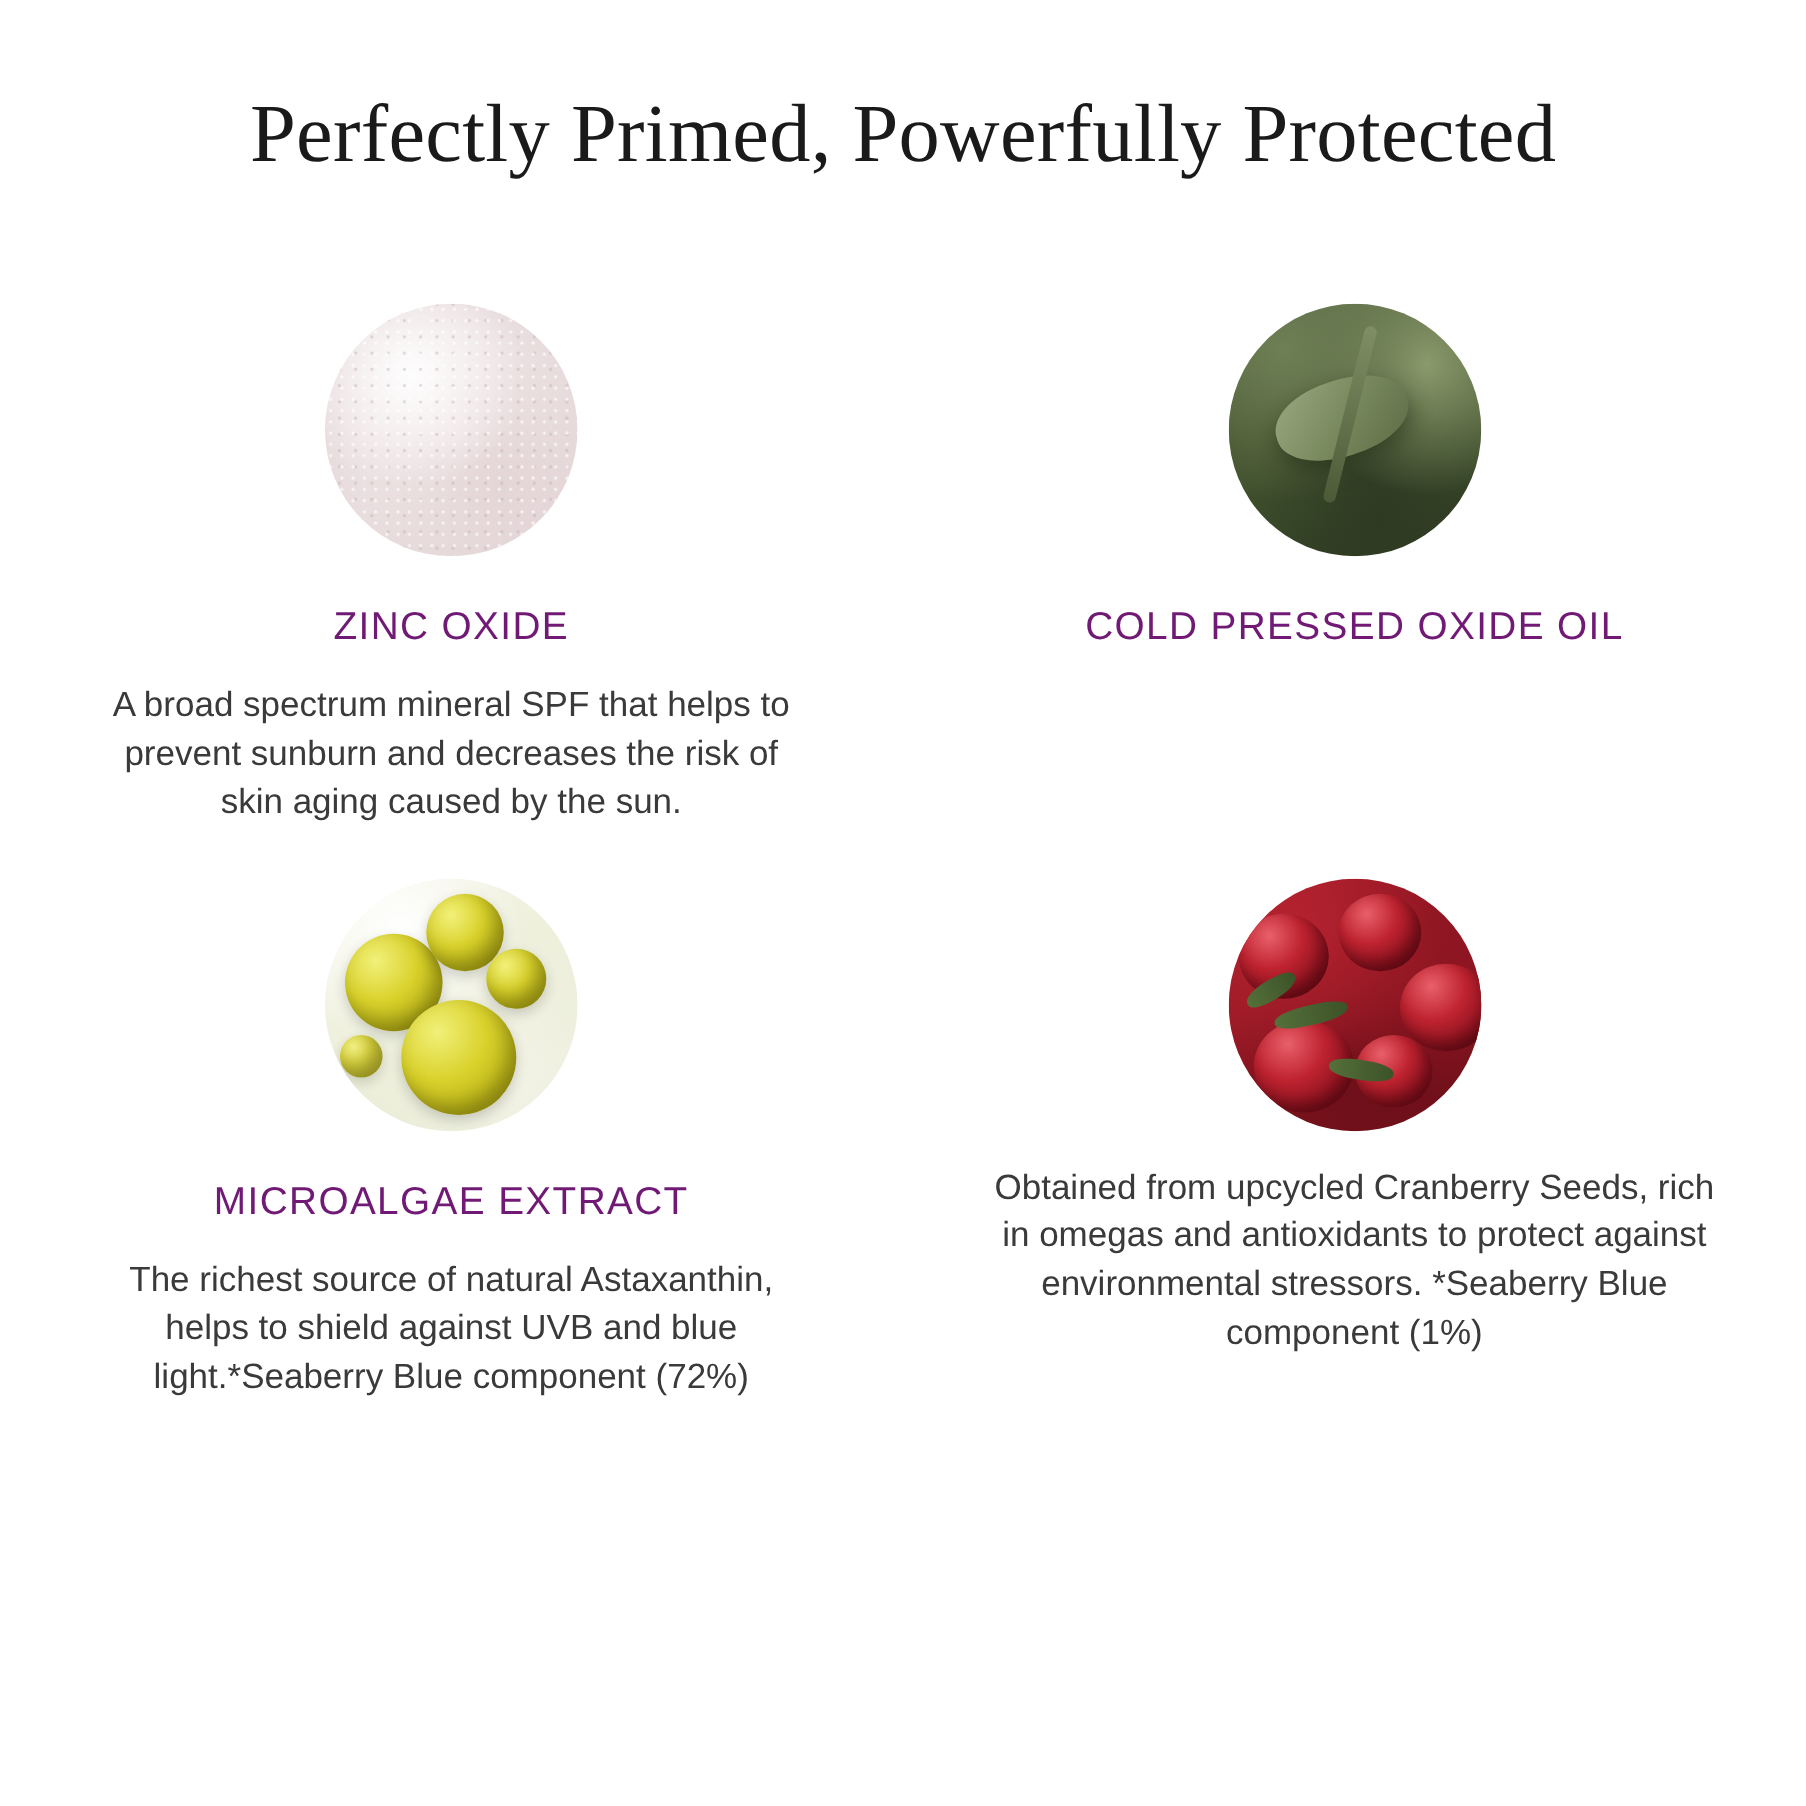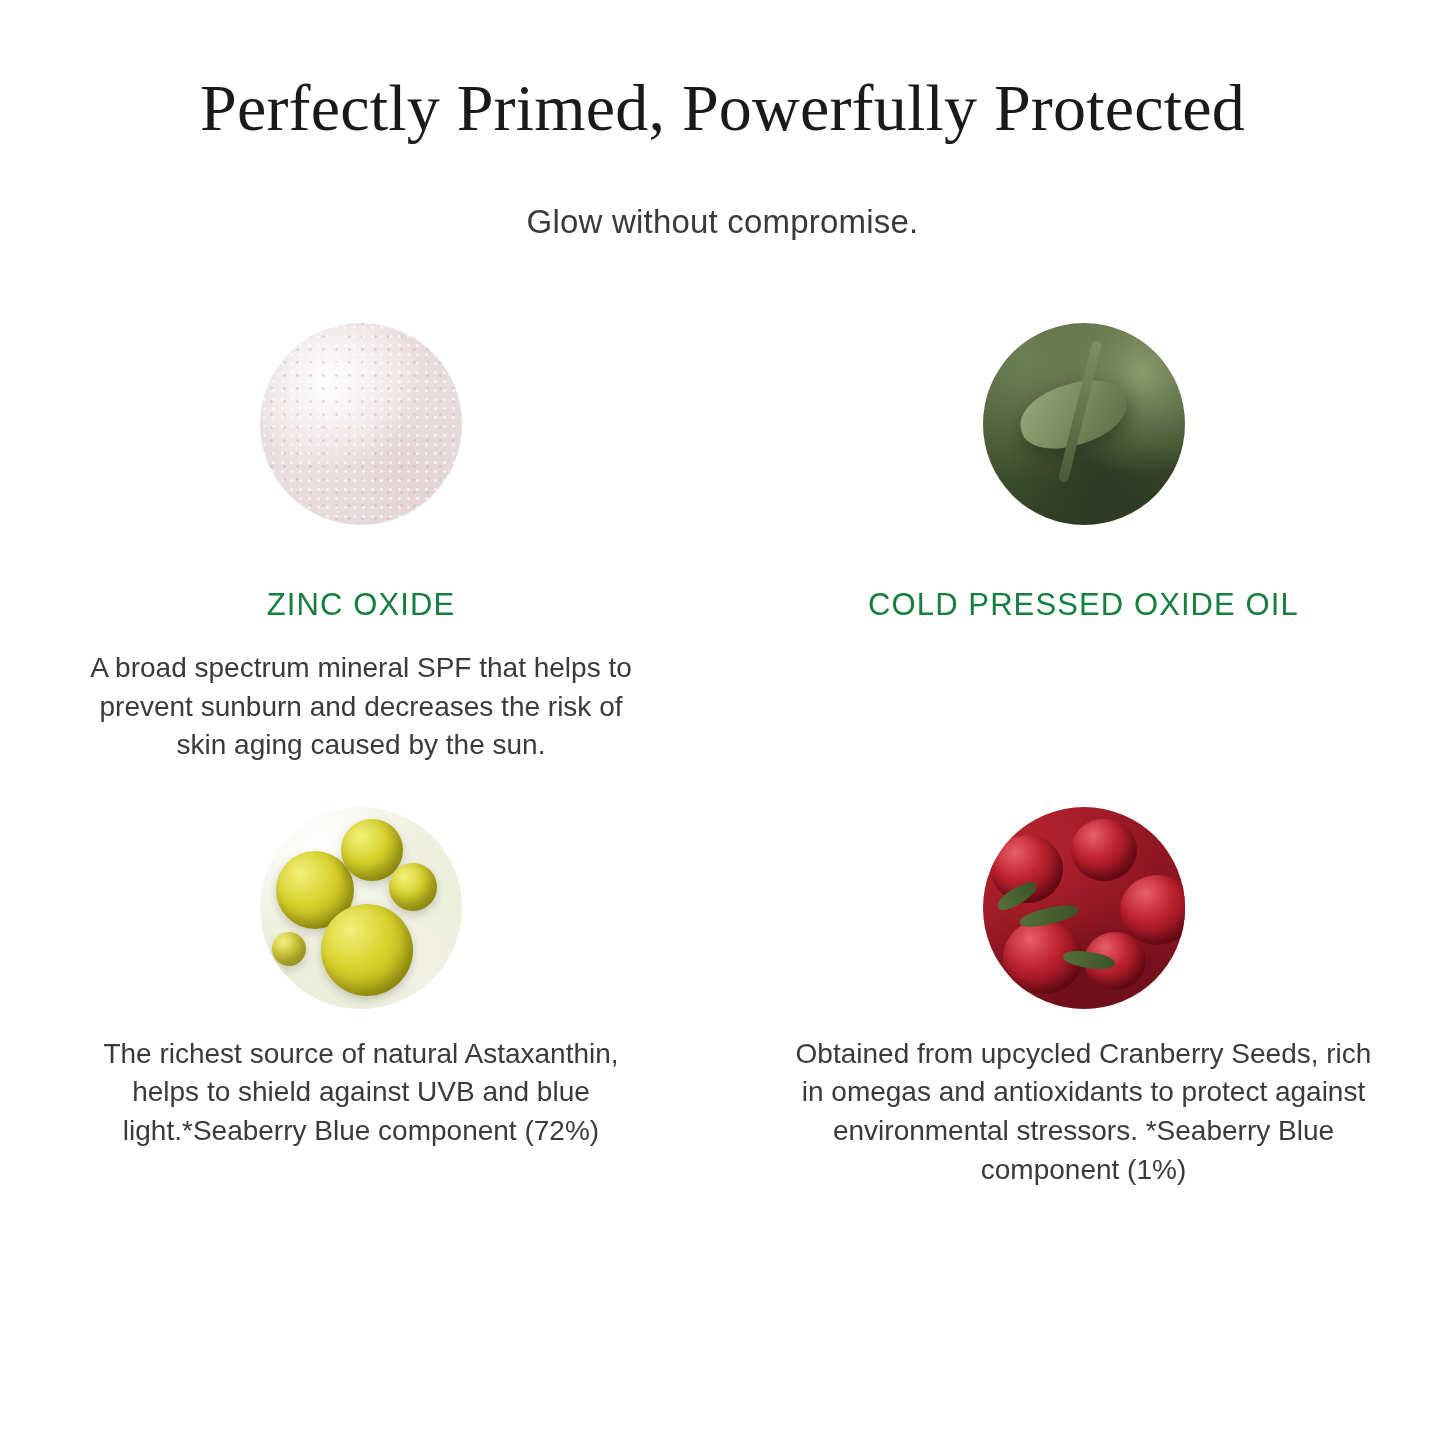--- a/index.html
+++ b/index.html
@@ -171,43 +171,42 @@
   }
   .leaf.l1 { left: 18%; top: 50%; }
   .leaf.l2 { left: 40%; top: 72%; transform: rotate(10deg); width: 52px; }
   .leaf.l3 { left: 6%;  top: 40%; transform: rotate(-30deg); width: 44px; }
 
   
   .ing-name {
     font-family: "Liberation Sans", sans-serif;
     font-size: 31px;
     letter-spacing: 1.1px;
-    color: #15803d;
-    text-align: center;
-    margin-top: 62px;
+    color: #701a75;
+    text-align: center;
+    margin-top: 38px;
   }
   .ing-desc {
     font-family: "Liberation Sans", sans-serif;
     font-size: 28px;
     line-height: 1.38;
     color: #3a3a3a;
     text-align: center;
     margin-top: 26px;
     max-width: 600px;
   }
   .cell.left .ing-desc { max-width: 560px; }
   .cell.right .ing-desc { max-width: 600px; }
 </style>
 </head>
 <body>
 
 <div class="page">
 
   <h1 class="headline">Perfectly Primed, Powerfully Protected</h1>
-  <p class="subhead">Glow without compromise.</p>
 
   <div class="grid">
 
     <div class="cell left">
       <div class="swatch sw-zinc"></div>
       <div class="ing-name">ZINC OXIDE</div>
       <div class="ing-desc">A broad spectrum mineral SPF that helps to prevent sunburn and decreases the risk of skin aging caused by the sun.</div>
     </div>
 
     <div class="cell right">
@@ -216,20 +215,21 @@
     </div>
 
     <div class="cell left">
       <div class="swatch sw-algae">
         <span class="bead b1"></span>
         <span class="bead b2"></span>
         <span class="bead b3"></span>
         <span class="bead b4"></span>
         <span class="bead b5"></span>
       </div>
+      <div class="ing-name">MICROALGAE EXTRACT</div>
       <div class="ing-desc">The richest source of natural Astaxanthin, helps to shield against UVB and blue light.*Seaberry Blue component (72%)</div>
     </div>
 
     <div class="cell right">
       <div class="swatch sw-cran">
         <span class="berry r1"></span>
         <span class="berry r2"></span>
         <span class="berry r3"></span>
         <span class="leaf l3"></span>
         <span class="berry r4"></span>

